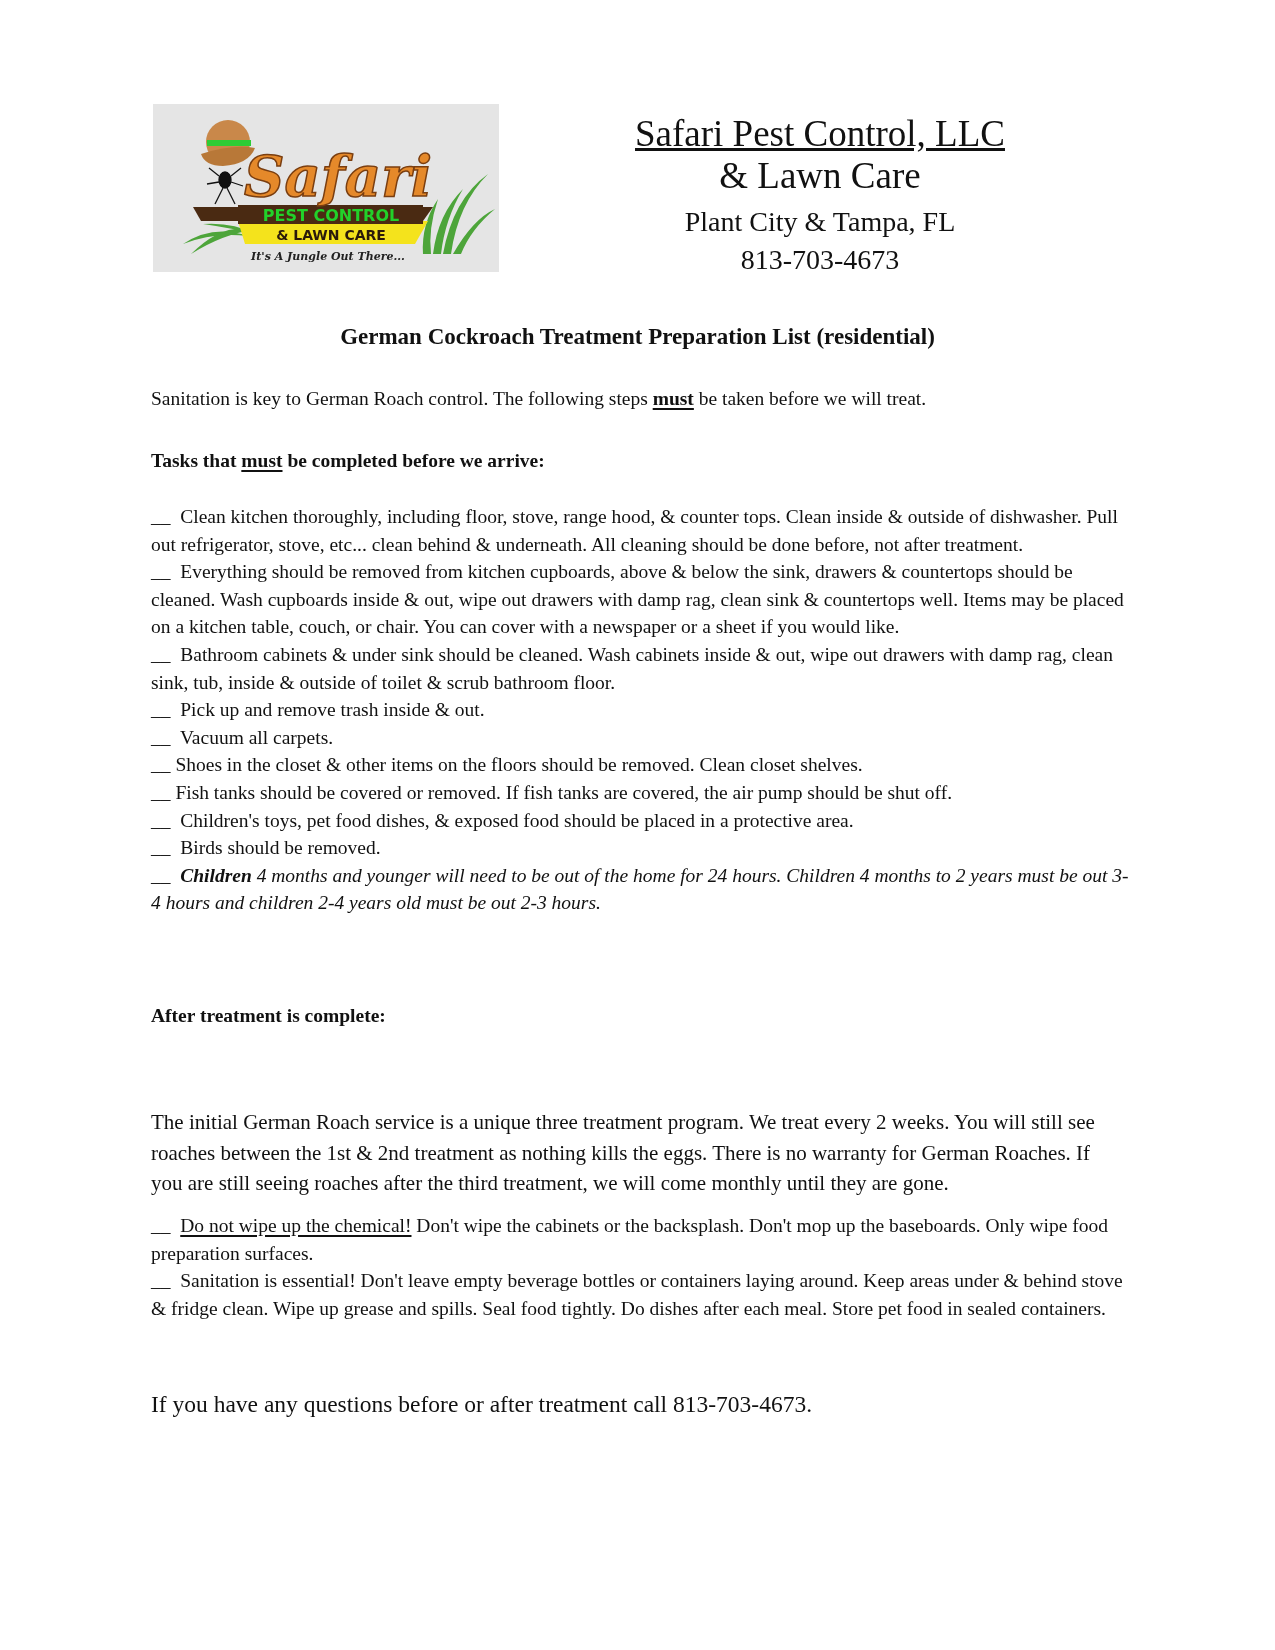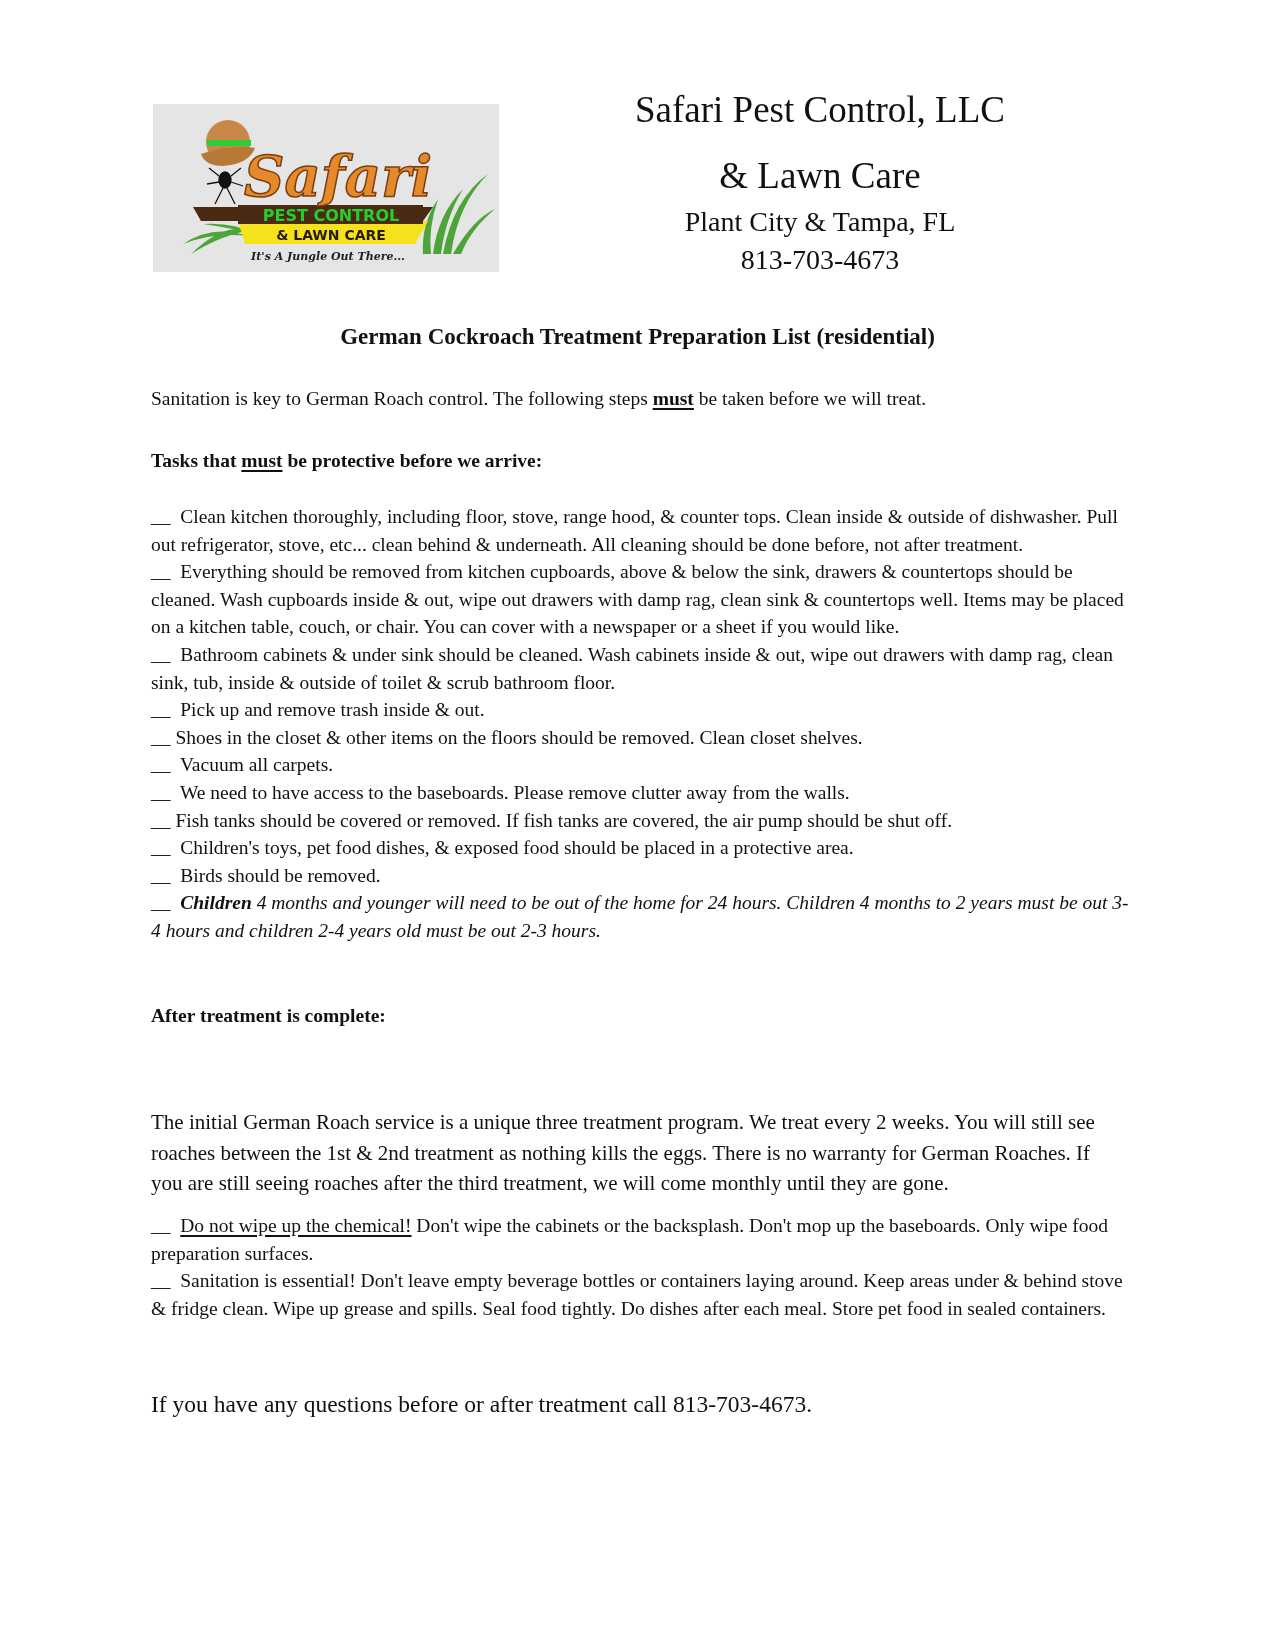--- a/index.html
+++ b/index.html
@@ -6,21 +6,21 @@
   body { width: 1275px; height: 1650px; position: relative; overflow: hidden;
          font-family: "Liberation Serif", "DejaVu Serif", serif; color: #111; }
   .abs { position: absolute; }
 
   
   #logo { left: 153px; top: 104px; width: 346px; height: 168px; background: #e5e5e5; overflow: hidden; }
   #logo svg { display: block; }
 
   
   .company { left: 600px; width: 440px; text-align: center; white-space: nowrap; }
-  #co-name  { top: 88px; font-size: 37px; line-height: 44px; }
+  #co-name  { top: 112px; font-size: 37px; line-height: 44px; text-decoration: underline; }
   #co-sub   { top: 154px; font-size: 37px; line-height: 44px; }
   #co-city  { top: 205px; font-size: 28px; line-height: 34px; }
   #co-phone { top: 243px; font-size: 28px; line-height: 34px; }
 
   #doc-title { left: 0; width: 1275px; top: 322px; text-align: center; font-weight: bold; font-size: 23px; line-height: 30px; font-family: Liberation Serif, serif; }
 
   .body-text { left: 151px; width: 980px; font-size: 19.5px; }
   #intro { top: 386px; line-height: 26px; }
   #tasks-heading { top: 448px; font-weight: bold; font-size: 19.5px; line-height: 26px; }
   #tasks-list { top: 503px; line-height: 27.6px; }
@@ -81,30 +81,29 @@
 
 <div id="co-name" class="abs company">Safari Pest Control, LLC</div>
 <div id="co-sub" class="abs company">&amp; Lawn Care</div>
 <div id="co-city" class="abs company">Plant City &amp; Tampa, FL</div>
 <div id="co-phone" class="abs company">813-703-4673</div>
 
 <div id="doc-title" class="abs">German Cockroach Treatment Preparation List (residential)</div>
 
 <div id="intro" class="abs body-text"><span>Sanitation is key to German Roach control. The following steps </span><span class="u bold">must</span><span> be taken before we will treat.</span></div>
 
-<div id="tasks-heading" class="abs body-text"><span>Tasks that </span><span class="u">must</span><span> be protective before we arrive:</span></div>
+<div id="tasks-heading" class="abs body-text"><span>Tasks that </span><span class="u">must</span><span> be completed before we arrive:</span></div>
 
 <div id="tasks-list" class="abs body-text">
   <p class="item"><span class="blank">__</span>&nbsp; <span>Clean kitchen thoroughly, including floor, stove, range hood, &amp; counter tops. Clean inside &amp; outside of dishwasher. Pull out refrigerator, stove, etc... clean behind &amp; underneath. All cleaning should be done before, not after treatment.</span></p>
   <p class="item"><span class="blank">__</span>&nbsp; <span>Everything should be removed from kitchen cupboards, above &amp; below the sink, drawers &amp; countertops should be cleaned. Wash cupboards inside &amp; out, wipe out drawers with damp rag, clean sink &amp; countertops well. Items may be placed on a kitchen table, couch, or chair.  You can cover with a newspaper or a sheet if you would like.</span></p>
   <p class="item"><span class="blank">__</span>&nbsp; <span>Bathroom cabinets &amp; under sink should be cleaned. Wash cabinets inside &amp; out, wipe out drawers with damp rag, clean sink, tub, inside &amp; outside of toilet &amp; scrub bathroom floor.</span></p>
   <p class="item"><span class="blank">__</span>&nbsp; <span>Pick up and remove trash inside &amp; out.</span></p>
+  <p class="item"><span class="blank">__</span>&nbsp; <span>Vacuum all carpets.</span></p>
   <p class="item"><span class="blank">__</span> <span>Shoes in the closet &amp; other items on the floors should be removed. Clean closet shelves.</span></p>
-  <p class="item"><span class="blank">__</span>&nbsp; <span>Vacuum all carpets.</span></p>
-  <p class="item"><span class="blank">__</span>&nbsp; <span>We need to have access to the baseboards. Please remove clutter away from the walls.</span></p>
   <p class="item"><span class="blank">__</span> <span>Fish tanks should be covered or removed. If fish tanks are covered, the air pump should be shut off.</span></p>
   <p class="item"><span class="blank">__</span>&nbsp; <span>Children's toys,  pet food dishes, &amp; exposed food should be placed in a protective area.</span></p>
   <p class="item"><span class="blank">__</span>&nbsp; <span>Birds should be removed.</span></p>
   <p class="item ital"><span class="blank" style="font-style:normal">__</span>&nbsp; <span class="bold">Children</span><span> 4 months and younger will need to be out of the home for 24 hours. Children 4 months to 2 years must be out 3-4 hours and children 2-4 years old must be out 2-3 hours.</span></p>
 </div>
 
 <div id="after-heading" class="abs body-text">After treatment is complete:</div>
 <div id="after-para" class="abs body-text">The initial German Roach service is a unique three treatment program. We treat every 2 weeks. You will still see roaches between the 1st &amp; 2nd treatment as nothing kills the eggs. There is no warranty for German Roaches. If you are still seeing roaches after the third treatment, we will come monthly until they are gone.</div>
 
 <div id="after-list" class="abs body-text">

